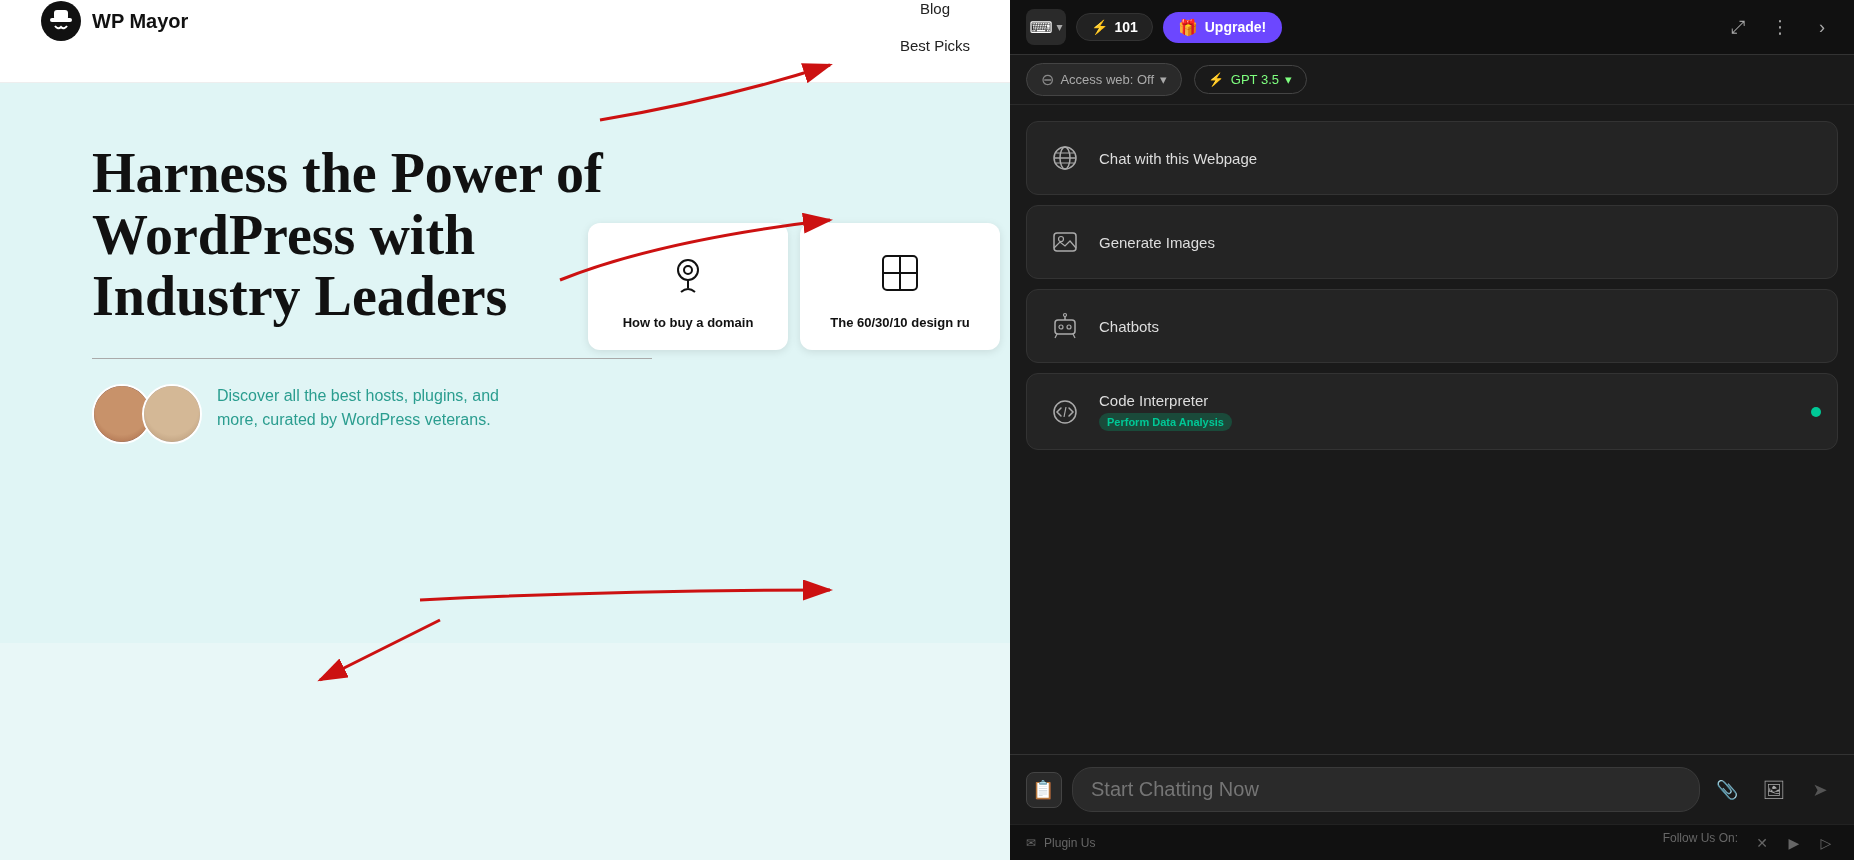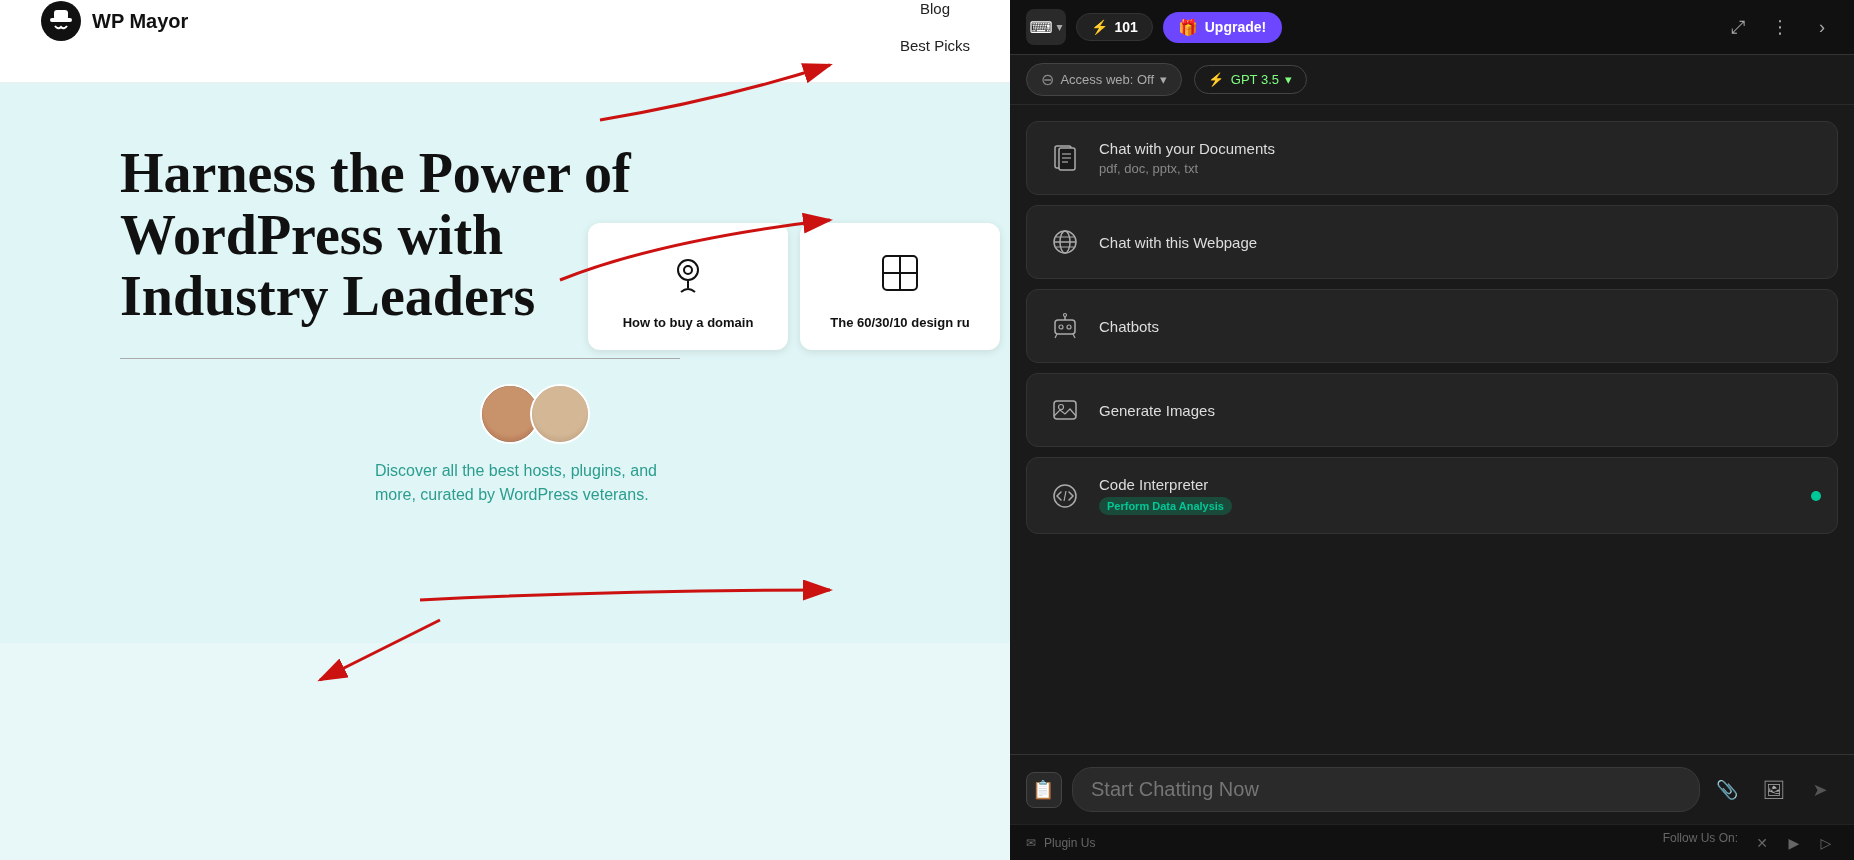--- a/index.html
+++ b/index.html
@@ -45,21 +45,21 @@
       flex-direction: column;
     }
     .nav-link {
       color: #222;
       font-size: 15px;
       text-decoration: none;
     }
 
     
     .hero-section {
-      padding: 60px 60px 40px 120px;
+      padding: 60px 60px 40px 92px;
       background: #e0f5f5;
       min-height: 560px;
       position: relative;
     }
     .hero-title {
       font-size: 56px;
       font-weight: 700;
       color: #111;
       line-height: 1.1;
       max-width: 560px;
@@ -67,23 +67,21 @@
       font-family: Georgia, serif;
     }
     .hero-divider {
       width: 560px;
       height: 1px;
       background: #aaa;
       margin-bottom: 25px;
     }
     .hero-authors {
       display: flex;
-      align-items: center;
       gap: 15px;
-      flex-direction: column;
     }
     .avatars {
       display: flex;
     }
     .avatar {
       width: 60px;
       height: 60px;
       border-radius: 50%;
       border: 2px solid #fff;
       overflow: hidden;
@@ -557,78 +555,63 @@
     </button>
     <button class="gpt-btn">
       <span class="lightning-green">⚡</span>
       <span>GPT 3.5</span>
       <span>▾</span>
     </button>
   </div>
 
   <div class="features-list">
 
-    <div class="feature-item">
-      <div class="feature-icon">
-        <svg width="28" height="28" viewBox="0 0 28 28" fill="none">
-          <rect x="4" y="2" width="16" height="22" rx="2" stroke="#aaa" stroke-width="1.5"></rect>
-          <rect x="8" y="4" width="16" height="22" rx="2" stroke="#aaa" stroke-width="1.5" fill="#1a1a1a"></rect>
-          <line x1="11" y1="10" x2="20" y2="10" stroke="#aaa" stroke-width="1.2"></line>
-          <line x1="11" y1="14" x2="20" y2="14" stroke="#aaa" stroke-width="1.2"></line>
-          <line x1="11" y1="18" x2="17" y2="18" stroke="#aaa" stroke-width="1.2"></line>
-        </svg>
-      </div>
-      <div class="feature-text">
-        <span class="feature-title">Chat with your Documents</span>
-        <span class="feature-subtitle">pdf, doc, pptx, txt</span>
-      </div>
-    </div>
 
     <div class="feature-item">
       <div class="feature-icon">
         <svg width="28" height="28" viewBox="0 0 28 28" fill="none">
           <circle cx="14" cy="14" r="11" stroke="#aaa" stroke-width="1.5"></circle>
           <ellipse cx="14" cy="14" rx="5" ry="11" stroke="#aaa" stroke-width="1.5"></ellipse>
           <line x1="3" y1="14" x2="25" y2="14" stroke="#aaa" stroke-width="1.5"></line>
           <line x1="5" y1="9" x2="23" y2="9" stroke="#aaa" stroke-width="1"></line>
           <line x1="5" y1="19" x2="23" y2="19" stroke="#aaa" stroke-width="1"></line>
         </svg>
       </div>
       <div class="feature-text">
         <span class="feature-title">Chat with this Webpage</span>
+      </div>
+    </div>
+
+    <div class="feature-item">
+      <div class="feature-icon">
+        <svg width="28" height="28" viewBox="0 0 28 28" fill="none">
+          <rect x="3" y="5" width="22" height="18" rx="3" stroke="#aaa" stroke-width="1.5"></rect>
+          <circle cx="10" cy="11" r="2.5" stroke="#aaa" stroke-width="1.2"></circle>
+          <path d="M3 20 L9 14 L14 18 L19 13 L25 20" stroke="#aaa" stroke-width="1.2" fill="none"></path>
+        </svg>
+      </div>
+      <div class="feature-text">
+        <span class="feature-title">Generate Images</span>
       </div>
     </div>
 
     <div class="feature-item">
       <div class="feature-icon">
         <svg width="28" height="28" viewBox="0 0 28 28" fill="none">
           <rect x="4" y="8" width="20" height="14" rx="3" stroke="#aaa" stroke-width="1.5"></rect>
           <circle cx="10" cy="15" r="2" stroke="#aaa" stroke-width="1.2"></circle>
           <circle cx="18" cy="15" r="2" stroke="#aaa" stroke-width="1.2"></circle>
           <line x1="14" y1="4" x2="14" y2="8" stroke="#aaa" stroke-width="1.5"></line>
           <circle cx="14" cy="3" r="1.5" stroke="#aaa" stroke-width="1.2"></circle>
           <line x1="6" y1="22" x2="4" y2="26" stroke="#aaa" stroke-width="1.2"></line>
           <line x1="22" y1="22" x2="24" y2="26" stroke="#aaa" stroke-width="1.2"></line>
         </svg>
       </div>
       <div class="feature-text">
         <span class="feature-title">Chatbots</span>
-      </div>
-    </div>
-
-    <div class="feature-item">
-      <div class="feature-icon">
-        <svg width="28" height="28" viewBox="0 0 28 28" fill="none">
-          <rect x="3" y="5" width="22" height="18" rx="3" stroke="#aaa" stroke-width="1.5"></rect>
-          <circle cx="10" cy="11" r="2.5" stroke="#aaa" stroke-width="1.2"></circle>
-          <path d="M3 20 L9 14 L14 18 L19 13 L25 20" stroke="#aaa" stroke-width="1.2" fill="none"></path>
-        </svg>
-      </div>
-      <div class="feature-text">
-        <span class="feature-title">Generate Images</span>
       </div>
     </div>
 
     <div class="feature-item">
       <div class="feature-icon">
         <svg width="28" height="28" viewBox="0 0 28 28" fill="none">
           <circle cx="14" cy="14" r="11" stroke="#aaa" stroke-width="1.5"></circle>
           <path d="M10 10 L6 14 L10 18" stroke="#aaa" stroke-width="1.5" fill="none" stroke-linecap="round"></path>
           <path d="M18 10 L22 14 L18 18" stroke="#aaa" stroke-width="1.5" fill="none" stroke-linecap="round"></path>
           <line x1="15" y1="9" x2="13" y2="19" stroke="#aaa" stroke-width="1.2"></line>

